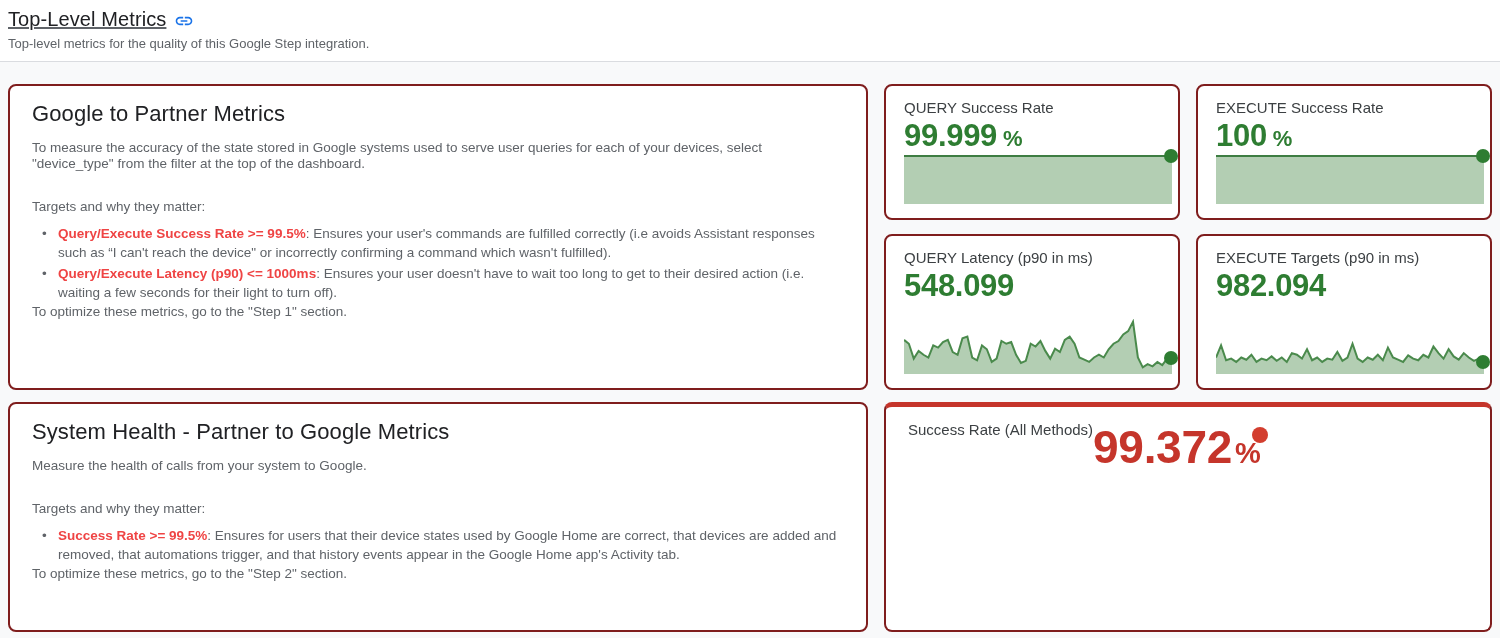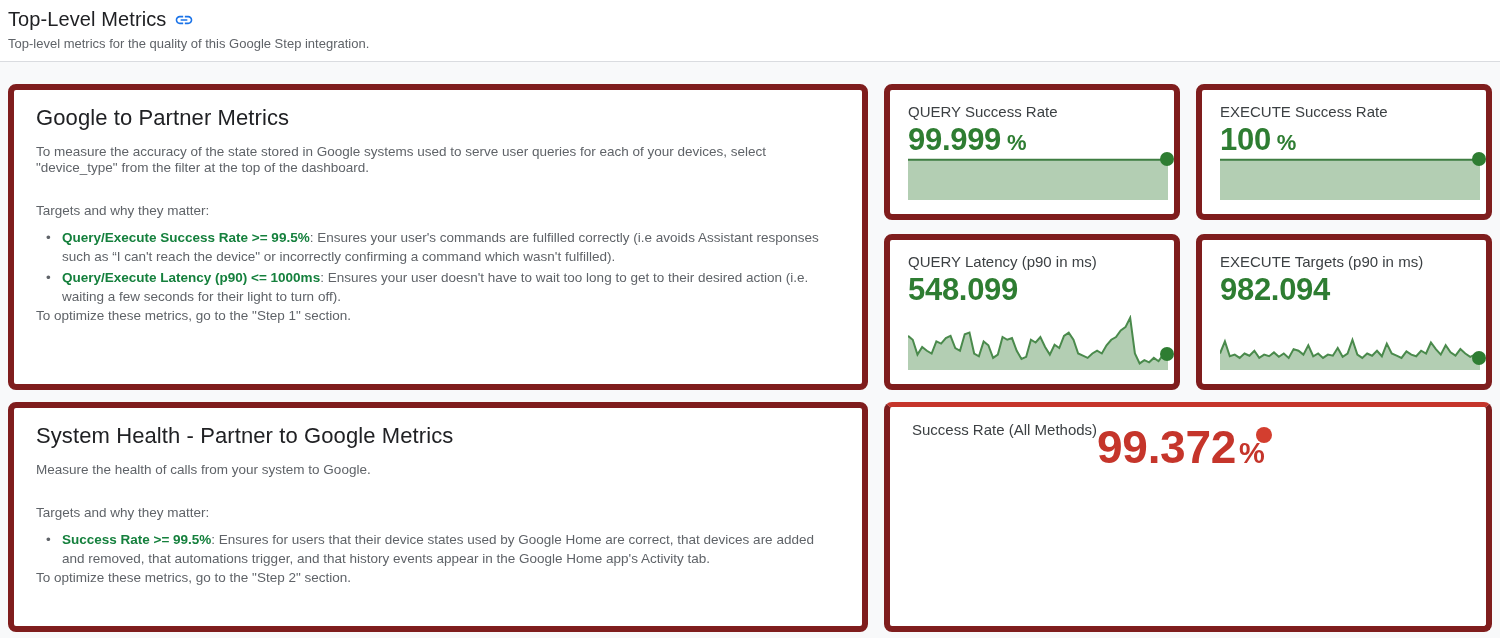--- a/index.html
+++ b/index.html
@@ -10,56 +10,56 @@
     color:#5f6368;
     overflow:hidden;
   }
   
   .page-header {
     background:#fff;
     padding:8px 8px 10px 8px;
     border-bottom:1px solid #dadce0;
     height:62px;
   }
-  .title-row { display:flex; align-items:flex-start; gap:8px; }
+  .title-row { display:flex; align-items:flex-end; gap:8px;text-decoration:underline; }
   .page-title {
     font-size:20px; font-weight:400; color:#202124; letter-spacing:.1px;
   }
   .link-icon { display:inline-flex; align-items:center; cursor:pointer; margin-top:2px; }
   .link-icon svg { width:20px; height:20px; fill:#1a73e8; }
   .page-subtitle { font-size:13px; color:#5f6368; margin-top:5px; }
 
   
   .content {
     padding:22px 8px 6px 8px;
     display:grid;
     grid-template-columns:860px 1fr;
     grid-template-rows:306px 230px;
     column-gap:16px;
     row-gap:12px;
   }
   .card {
     background:#fff;
-    border:6px solid #7f1d1d;
+    border:2px solid #7f1d1d;
     border-radius:8px;
   }
   .text-card { padding:15px 22px; overflow:hidden; }
   .card-title { font-size:22px; font-weight:400; color:#202124; margin-bottom:13px; letter-spacing:.1px; }
   .body-text { font-size:13.5px; line-height:16px; color:#5f6368; }
   .intro { margin-bottom:27px; }
   .targets { margin-bottom:9px; }
   .bullet-list { list-style:none; margin:0 0 0 10px; }
   .bullet-list li {
     font-size:13.5px; line-height:19px; color:#5f6368;
     padding-left:16px; position:relative; margin-bottom:2px;
   }
   .bullet-list li::before {
     content:"•"; position:absolute; left:0; top:0; color:#5f6368;
   }
-  .bullet-lead { font-weight:700; color:#15803d; }
+  .bullet-lead { font-weight:700; color:#ef4444; }
   .footer-text { }
 
   
   .mini-grid {
     display:grid;
     grid-template-columns:1fr 1fr;
     grid-template-rows:136px 1fr;
     column-gap:16px;
     row-gap:14px;
   }

